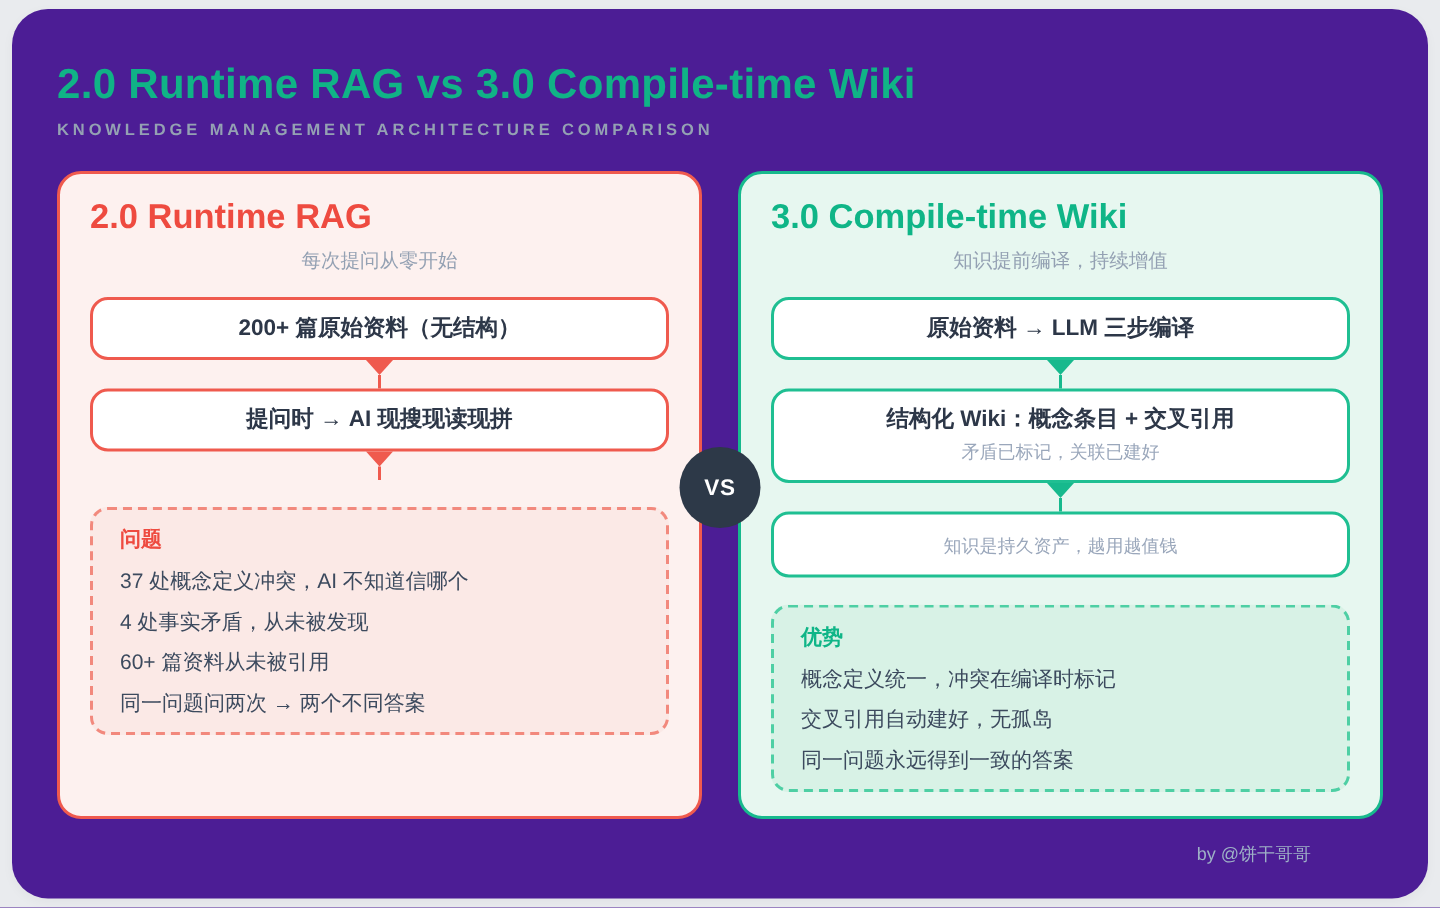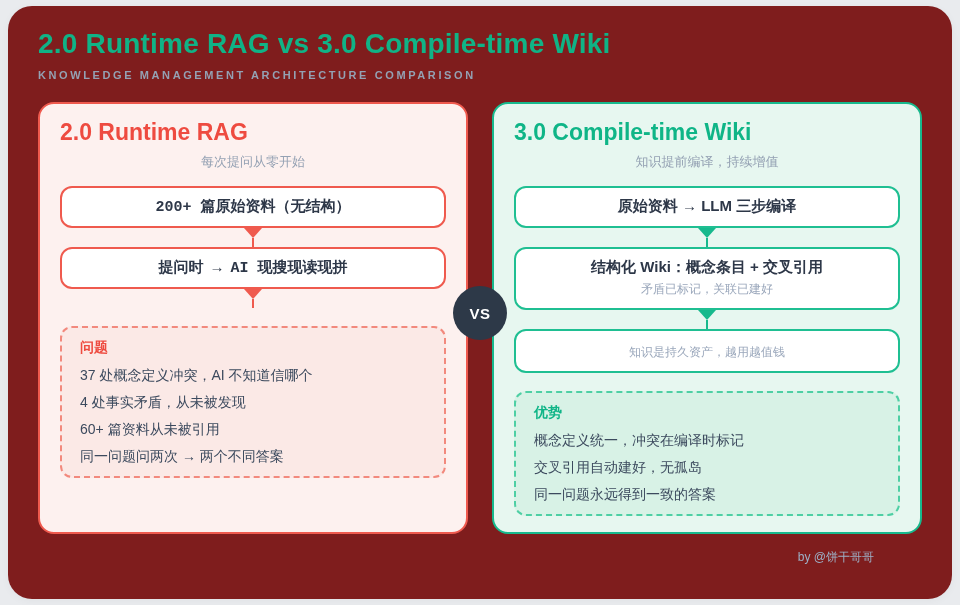--- a/index.html
+++ b/index.html
@@ -5,24 +5,24 @@
   * { margin: 0; padding: 0; box-sizing: border-box; }
   html, body { width: 960px; height: 605px; }
   body {
     background: #e9ebee;
     font-family: "Liberation Sans", "DejaVu Sans", sans-serif;
     position: relative;
   }
   .card {
     position: absolute;
     left: 8px; top: 6px; right: 8px; bottom: 6px;
-    background: #7f1d1d;
+    background: #4c1d95;
     border-radius: 24px;
     box-shadow: 0 2px 8px rgba(0,0,0,0.04);
-    padding: 22px 30px 16px 30px;
+    padding: 34px 30px 16px 30px;
     overflow: hidden;
   }
   .page-title {
     font-size: 28px;
     font-weight: 800;
     color: #10b386;
     letter-spacing: 0.2px;
   }
   .page-subtitle {
     margin-top: 9px;
@@ -60,21 +60,21 @@
     margin-top: 7px;
     margin-bottom: 15px;
   }
   .stepbox {
     background: #ffffff;
     border: 2px solid;
     border-radius: 12px;
     padding: 9px 10px 10px 10px;
     text-align: center;
   }
-  .panel.red   .stepbox { border-color: #ef5a4e; font-family: Liberation Mono, monospace; }
+  .panel.red   .stepbox { border-color: #ef5a4e; }
   .panel.green .stepbox { border-color: #1fbf92; }
   .step-label {
     font-size: 15px;
     font-weight: 700;
     color: #2d3748;
   }
   .step-note {
     font-size: 12px;
     color: #9aa7bb;
     margin-top: 4px;

